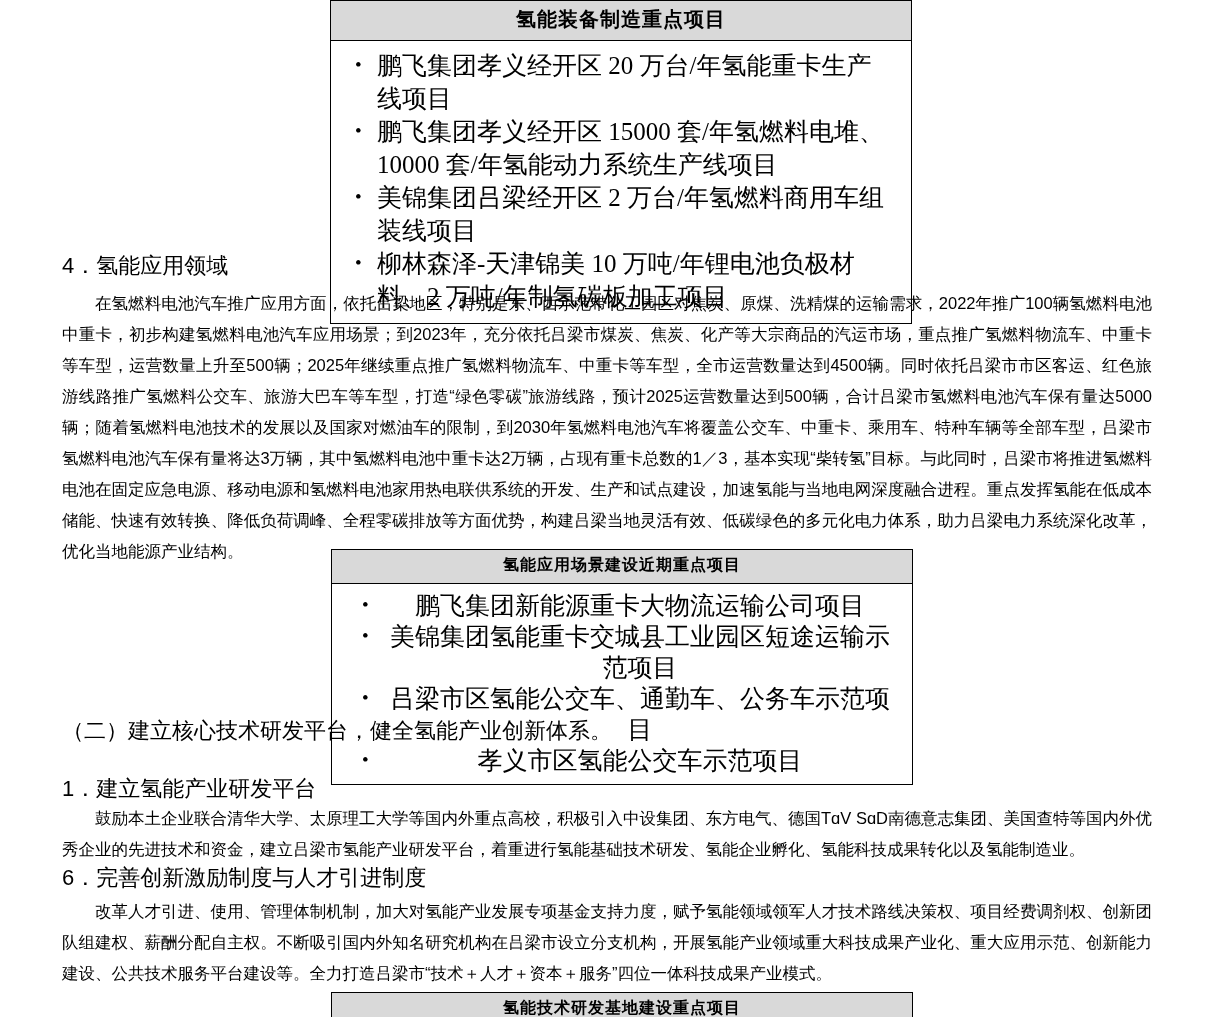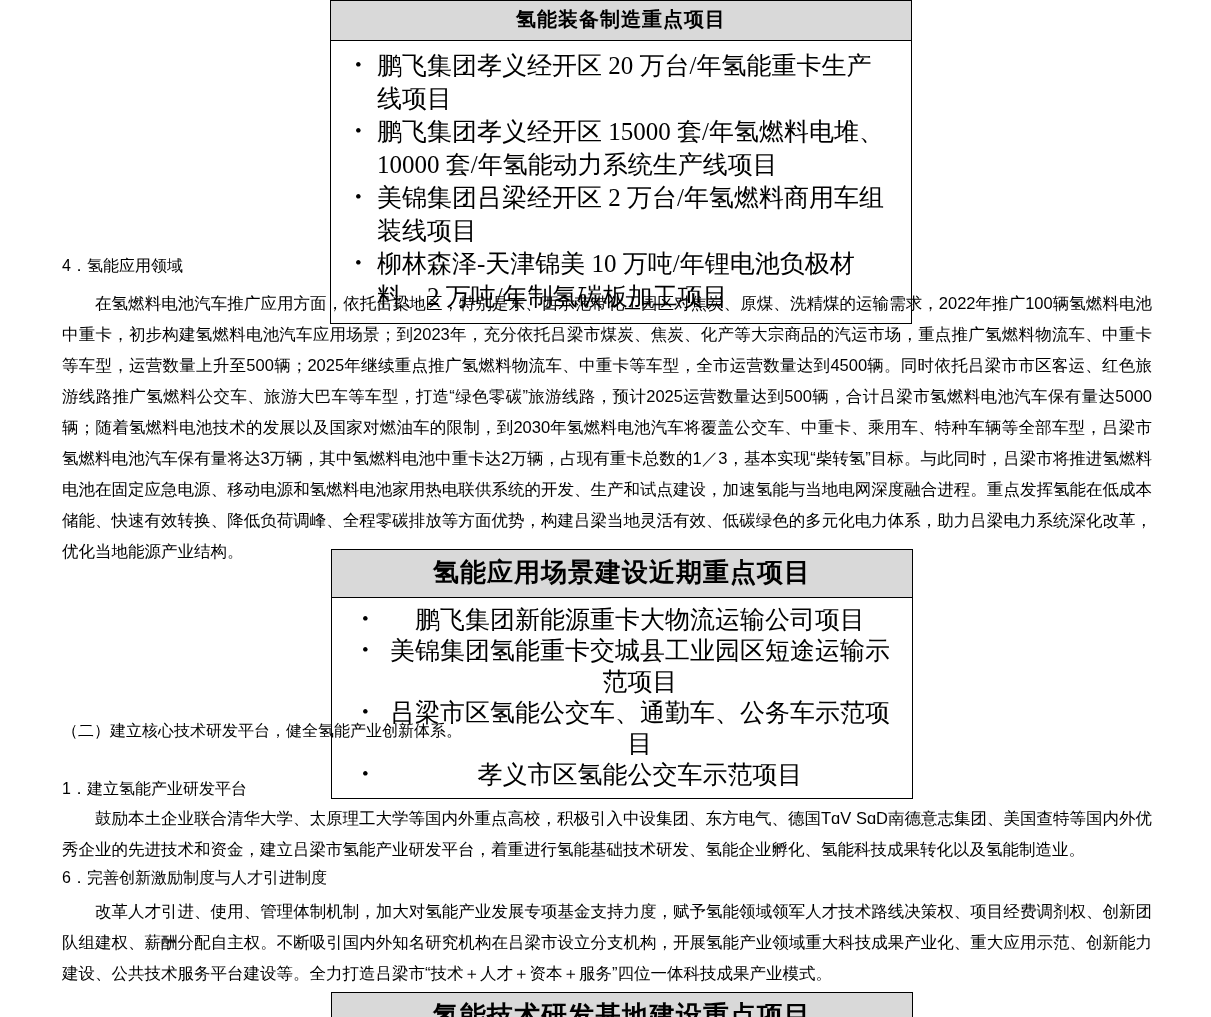--- a/index.html
+++ b/index.html
@@ -27,21 +27,21 @@
   .box {
     border: 1px solid #000;
     box-sizing: border-box;
     margin: 0 auto;
     background: #fff;
   }
   .box-title {
     background: #d9d9d9;
     border-bottom: 1px solid #000;
     text-align: center;
-    font-size: 26px;
+    font-size: 16px;
     font-weight: bold;
     padding: 5px 0 7px 0;
     letter-spacing: 1px;
     font-family: "Liberation Serif", "DejaVu Serif", serif;
   }
   .box-body {
     padding: 8px 16px 10px 16px;
   }
   .box-body ul {
     margin: 0;
@@ -89,21 +89,21 @@
     left: 331px;
     top: 992px;
     width: 582px;
     border-bottom: none;
   }
   #box-tech-platform .box-title { border-bottom: none; }
 
   
   .section-head {
     position: absolute;
-    font-size: 16px;
+    font-size: 22px;
     font-family: "Liberation Sans", sans-serif;
     line-height: 26px;
     white-space: nowrap;
   }
   .para {
     position: absolute;
     font-size: 16.5px;
     font-family: "Liberation Sans", sans-serif;
     line-height: 31px;
     text-align: justify;

